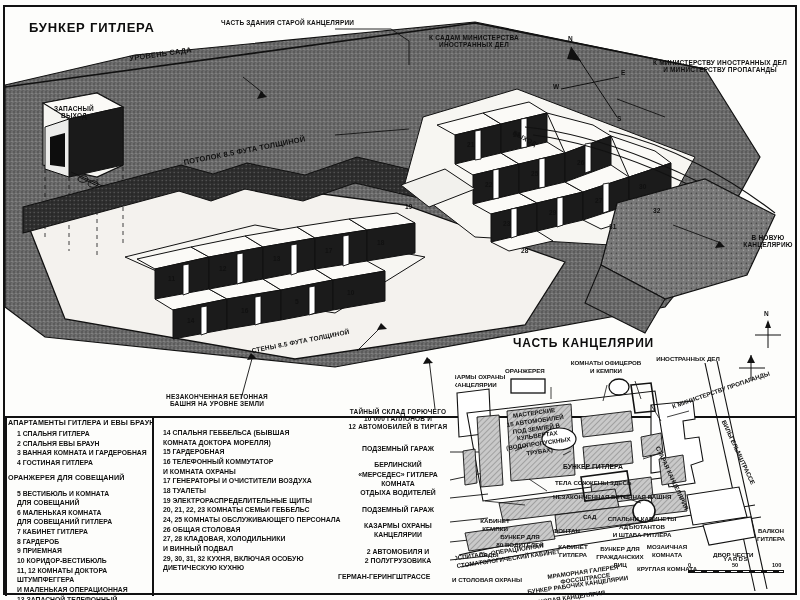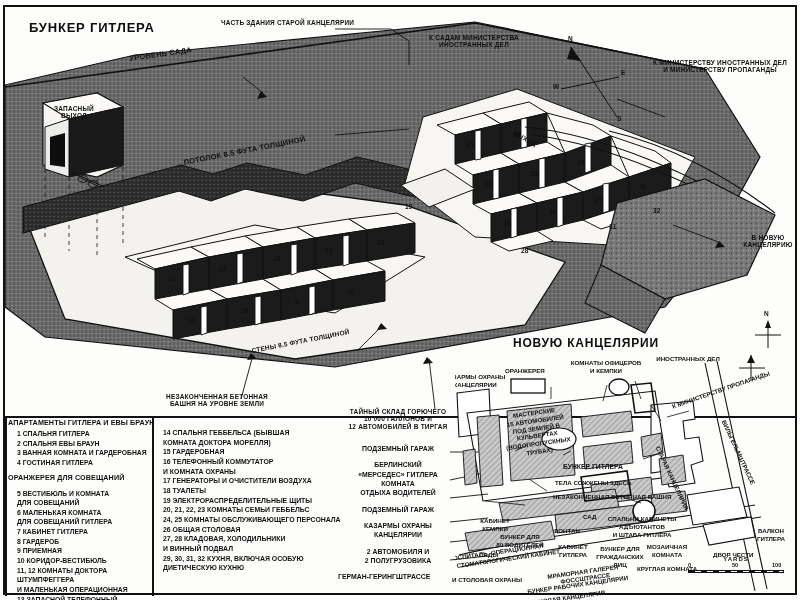--- a/index.html
+++ b/index.html
@@ -465,21 +465,21 @@
         <path d="M2,14 L40,14"></path>
         <path d="M2,42 L40,34"></path>
         <path d="M2,60 L40,56"></path>
         <path d="M2,84 L40,80"></path>
         <path d="M2,104 L40,100"></path>
         <path d="M2,122 L40,118"></path>
       </g>
     </svg>
   </div>
 
-  <div class="title-zone">НОВУЮ КАНЦЕЛЯРИИ</div>
+  <div class="title-zone">ЧАСТЬ КАНЦЕЛЯРИИ</div>
 
   <div id="siteplan">
     <svg width="340" height="240" viewBox="0 0 340 240" xmlns="http://www.w3.org/2000/svg">
       <defs>
         <pattern id="hatch" width="4" height="4" patternUnits="userSpaceOnUse" patternTransform="rotate(45)">
           <rect width="4" height="4" fill="#c9c9c9"></rect>
           <line x1="0" y1="0" x2="0" y2="4" stroke="#8f8f8f" stroke-width="1.4"></line>
         </pattern>
       </defs>
 

